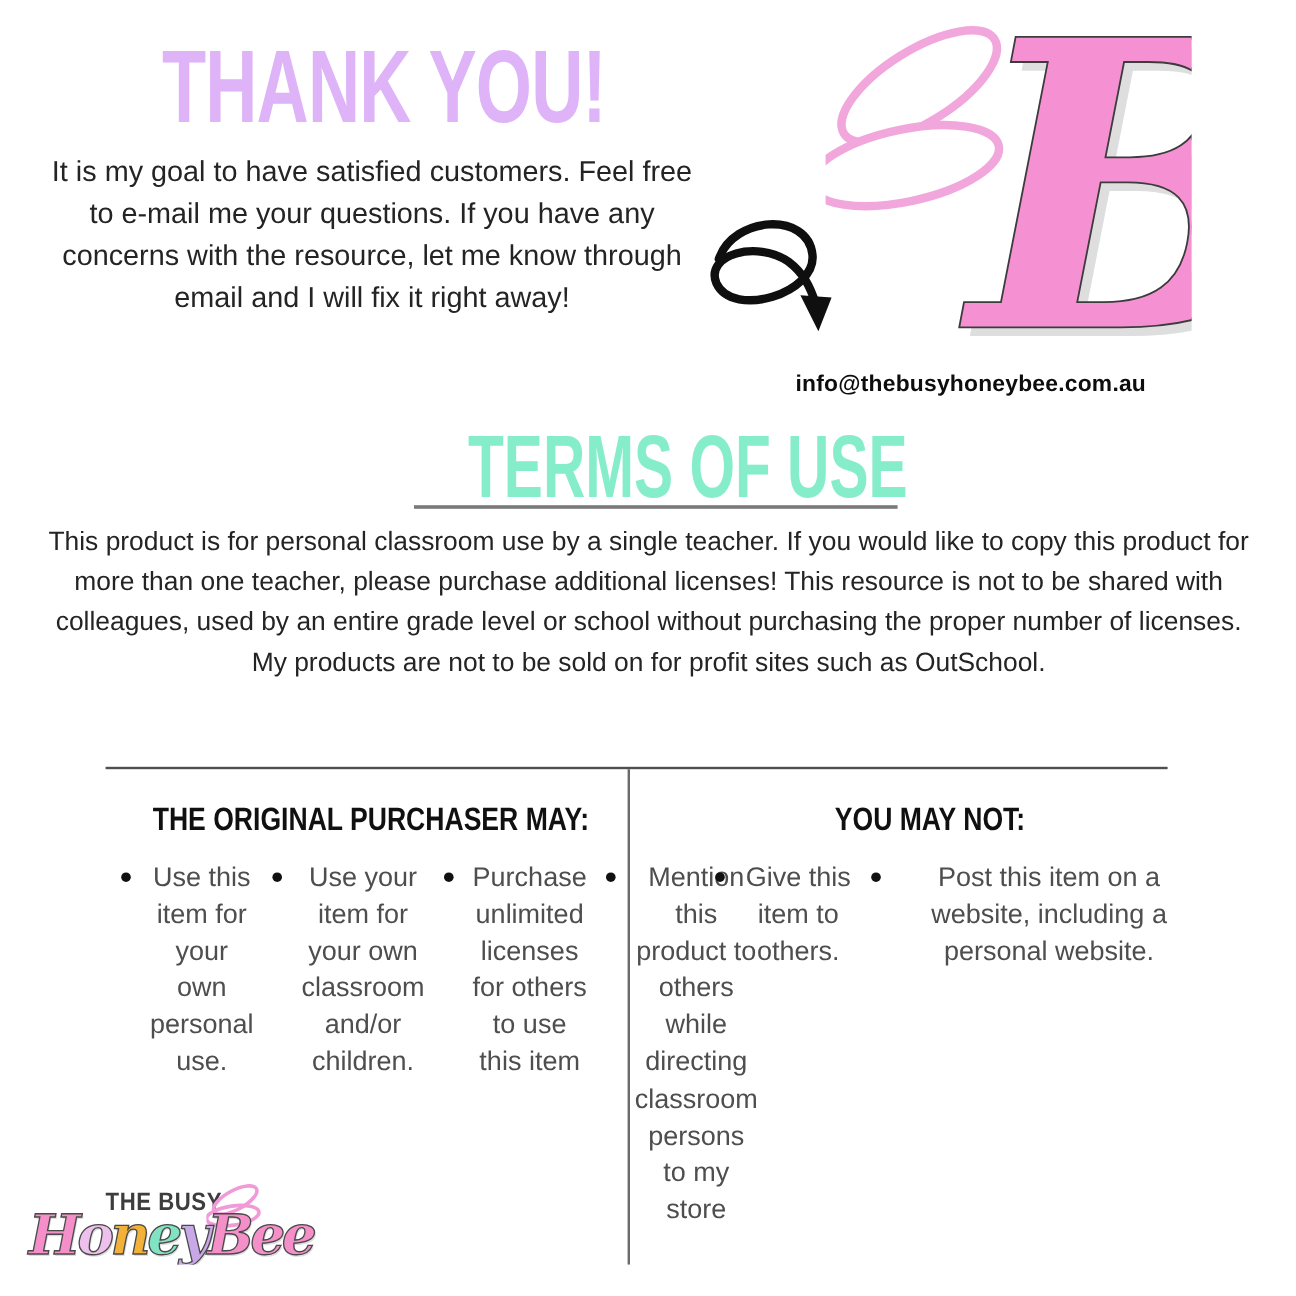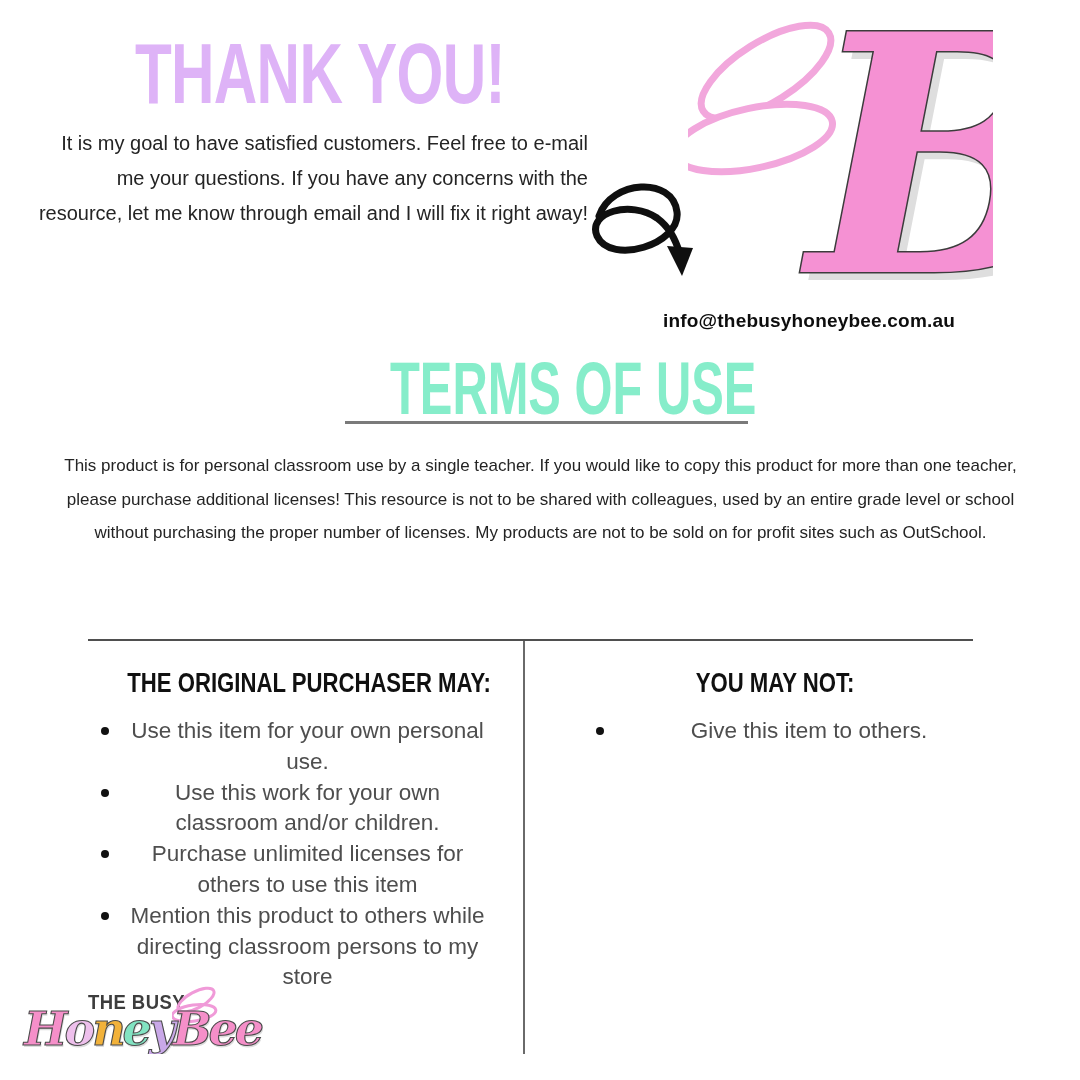--- a/index.html
+++ b/index.html
@@ -11,34 +11,34 @@
   
   .display{font-weight:800;white-space:nowrap;transform-origin:center top;}
   #thankyou{left:60px;top:24px;width:500px;text-align:center;font-size:86px;
             color:#deb3f7;transform:scaleX(0.70);letter-spacing:-1px;}
   #termsTitle{left:305px;top:346px;width:500px;text-align:center;font-size:74px;
             color:#86edca;transform:scaleX(0.66);}
   #termsUnderline{left:345px;top:421px;width:403px;height:3px;background:#7a7a7a;}
 
   
   .para{text-align:center;color:#242424;}
-  #thankPara{left:32px;top:126px;width:556px;font-size:20px;line-height:35px;text-align:right;}
-  #termsPara{left:38px;top:449px;width:1005px;font-size:17px;line-height:33.5px;}
+  #thankPara{left:32px;top:126px;width:556px;font-size:24px;line-height:35px;}
+  #termsPara{left:38px;top:434px;width:1005px;font-size:22px;line-height:33.5px;}
 
   #email{left:559px;top:310px;width:500px;text-align:center;font-size:19px;font-weight:700;color:#0d0d0d;letter-spacing:0.2px;}
 
   
   #hRule{left:88px;top:639px;width:885px;height:2px;background:#4f4f4f;}
   #vRule{left:523px;top:641px;width:2px;height:421px;background:#6a6a6a;}
 
   .colHeader{font-size:27px;font-weight:800;color:#101010;text-align:center;white-space:nowrap;transform:scaleX(0.82);transform-origin:center;}
   #leftHeader{left:88px;top:668px;width:436px;}
   #rightHeader{left:524px;top:668px;width:502px;}
 
-  .list{display:flex;flex-direction:column;}
+  .list{display:flex;flex-direction:row;}
   #leftList{left:85px;top:716px;width:405px;}
   #rightList{left:580px;top:716px;width:418px;}
   .li{display:flex;align-items:flex-start;}
   .dot{flex:0 0 40px;display:flex;justify-content:center;}
   .dot::after{content:"";width:8px;height:8px;border-radius:50%;background:#111;margin-top:11px;}
   .litext{flex:1;text-align:center;font-size:22.5px;line-height:30.8px;color:#4e4e4e;}
 
   
   #brand{left:22px;top:984px;width:225px;height:92px;text-decoration:underline;}
   #brandTop{position:absolute;left:66px;top:6px;font-size:21px;font-weight:800;color:#3d3d3d;
@@ -84,36 +84,40 @@
   <div id="leftHeader" class="abs colHeader">THE ORIGINAL PURCHASER MAY:</div>
   <div id="rightHeader" class="abs colHeader">YOU MAY NOT:</div>
 
   <div id="leftList" class="abs list">
       <div class="li">
         <span class="dot"></span>
         <span class="litext">Use this item for your own personal use.</span>
       </div>
       <div class="li">
         <span class="dot"></span>
-        <span class="litext">Use this work for your own classroom and/or children.</span>
+        <span class="litext">Use your item for your own classroom and/or children.</span>
       </div>
       <div class="li">
         <span class="dot"></span>
         <span class="litext">Purchase unlimited licenses for others to use this item</span>
       </div>
       <div class="li">
         <span class="dot"></span>
         <span class="litext">Mention this product to others while directing classroom persons to my store</span>
       </div>
     </div>
   <div id="rightList" class="abs list">
       <div class="li">
         <span class="dot"></span>
         <span class="litext">Give this item to others.</span>
       </div>
+      <div class="li">
+        <span class="dot"></span>
+        <span class="litext">Post this item on a website, including a personal website.</span>
+      </div>
     </div>
 
   <div id="brand" class="abs">
     <div id="brandTop">THE BUSY</div>
     <svg id="brandWings" width="62" height="38" viewBox="0 0 62 38">
       <ellipse cx="24" cy="14" rx="20" ry="8" fill="none" stroke="#f09ad8" stroke-width="3" transform="rotate(-28 24 14)"></ellipse>
       <ellipse cx="22" cy="27" rx="22" ry="8" fill="none" stroke="#f09ad8" stroke-width="3" transform="rotate(-8 22 27)"></ellipse>
     </svg>
     <div id="brandScript"><span style="color: rgb(245, 143, 201);">H</span><span style="color: rgb(238, 192, 236);">o</span><span style="color: rgb(242, 178, 58);">n</span><span style="color: rgb(130, 227, 194);">e</span><span style="color: rgb(201, 168, 232);">y</span><span style="color: rgb(245, 143, 201);">B</span><span style="color: rgb(245, 143, 201);">e</span><span style="color: rgb(245, 143, 201);">e</span></div>
   </div>

